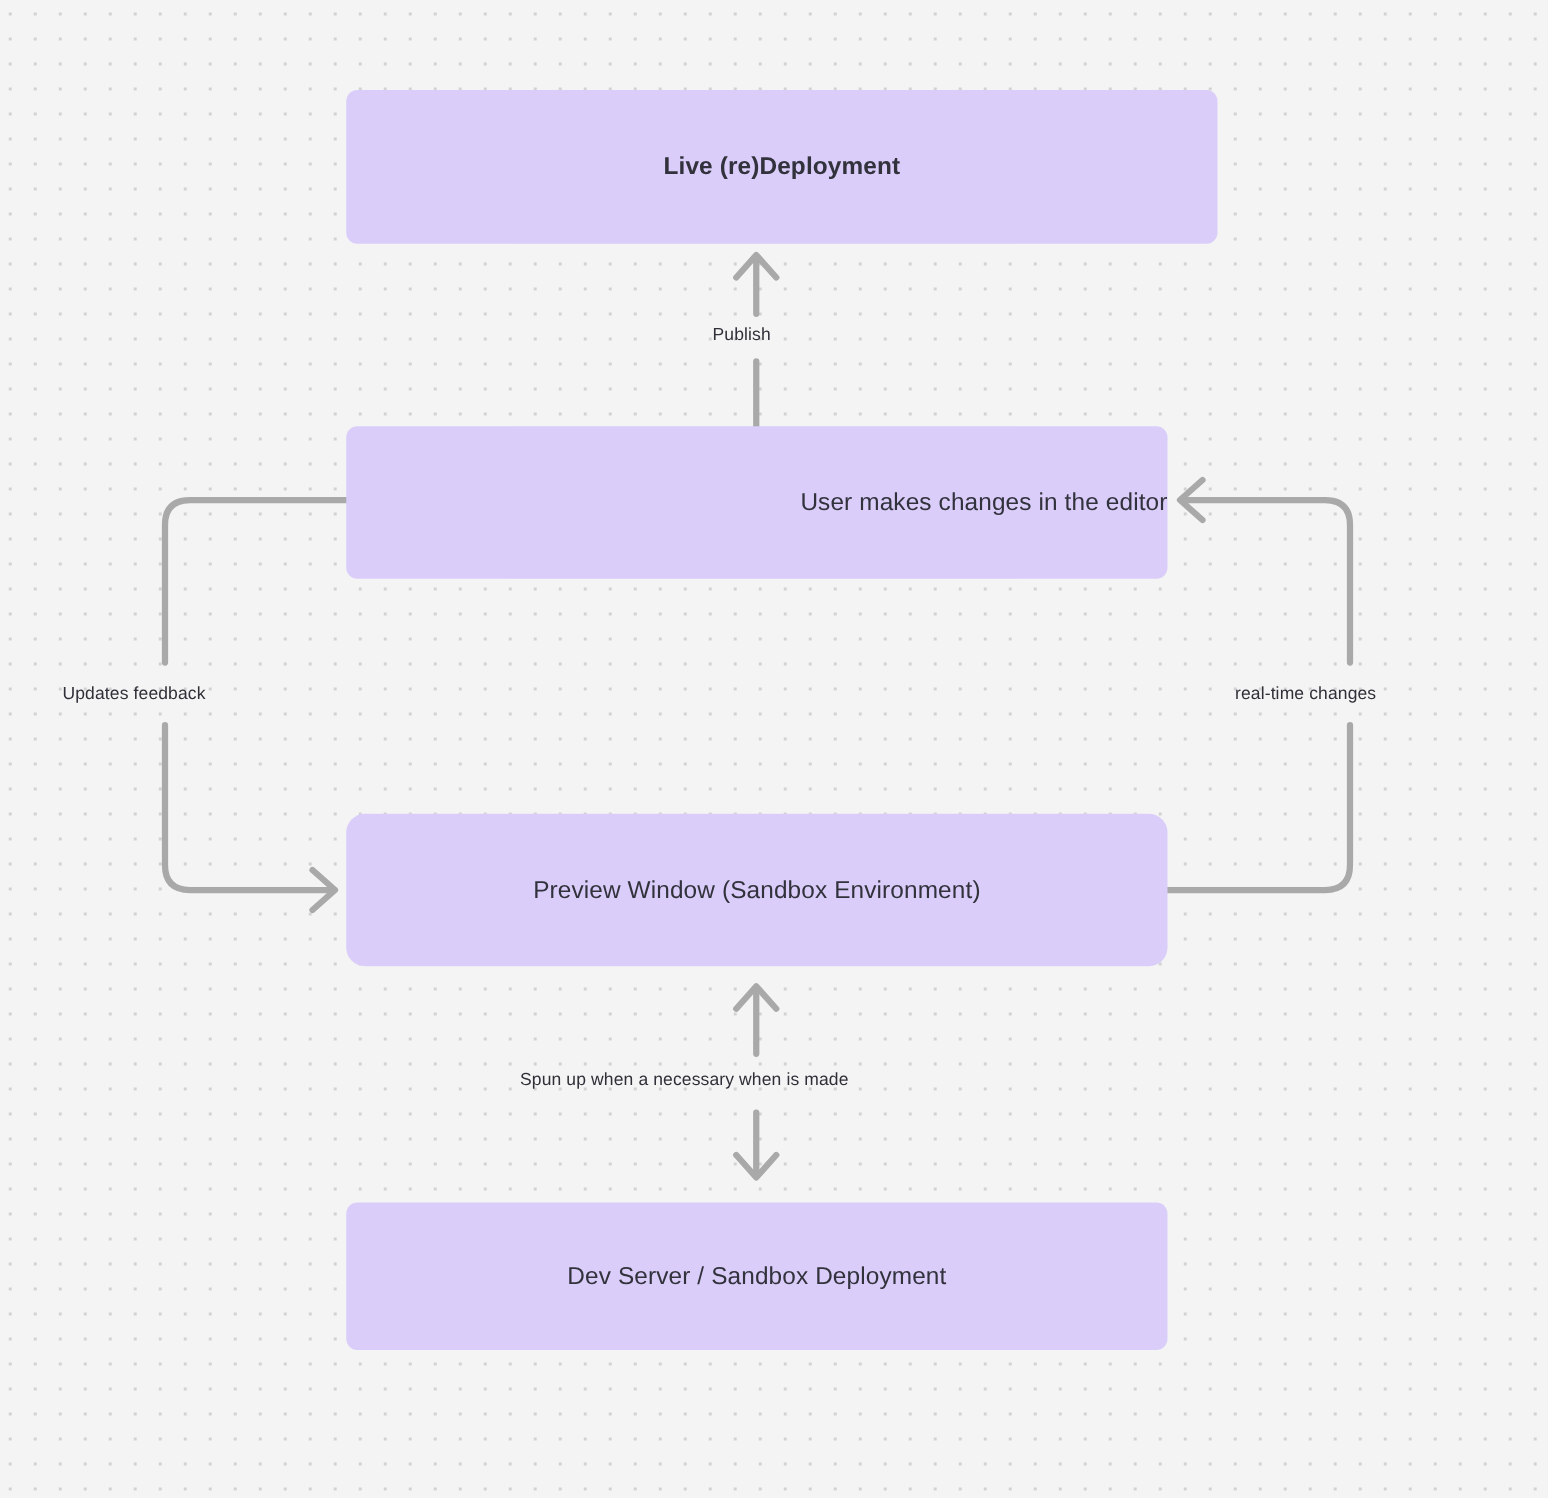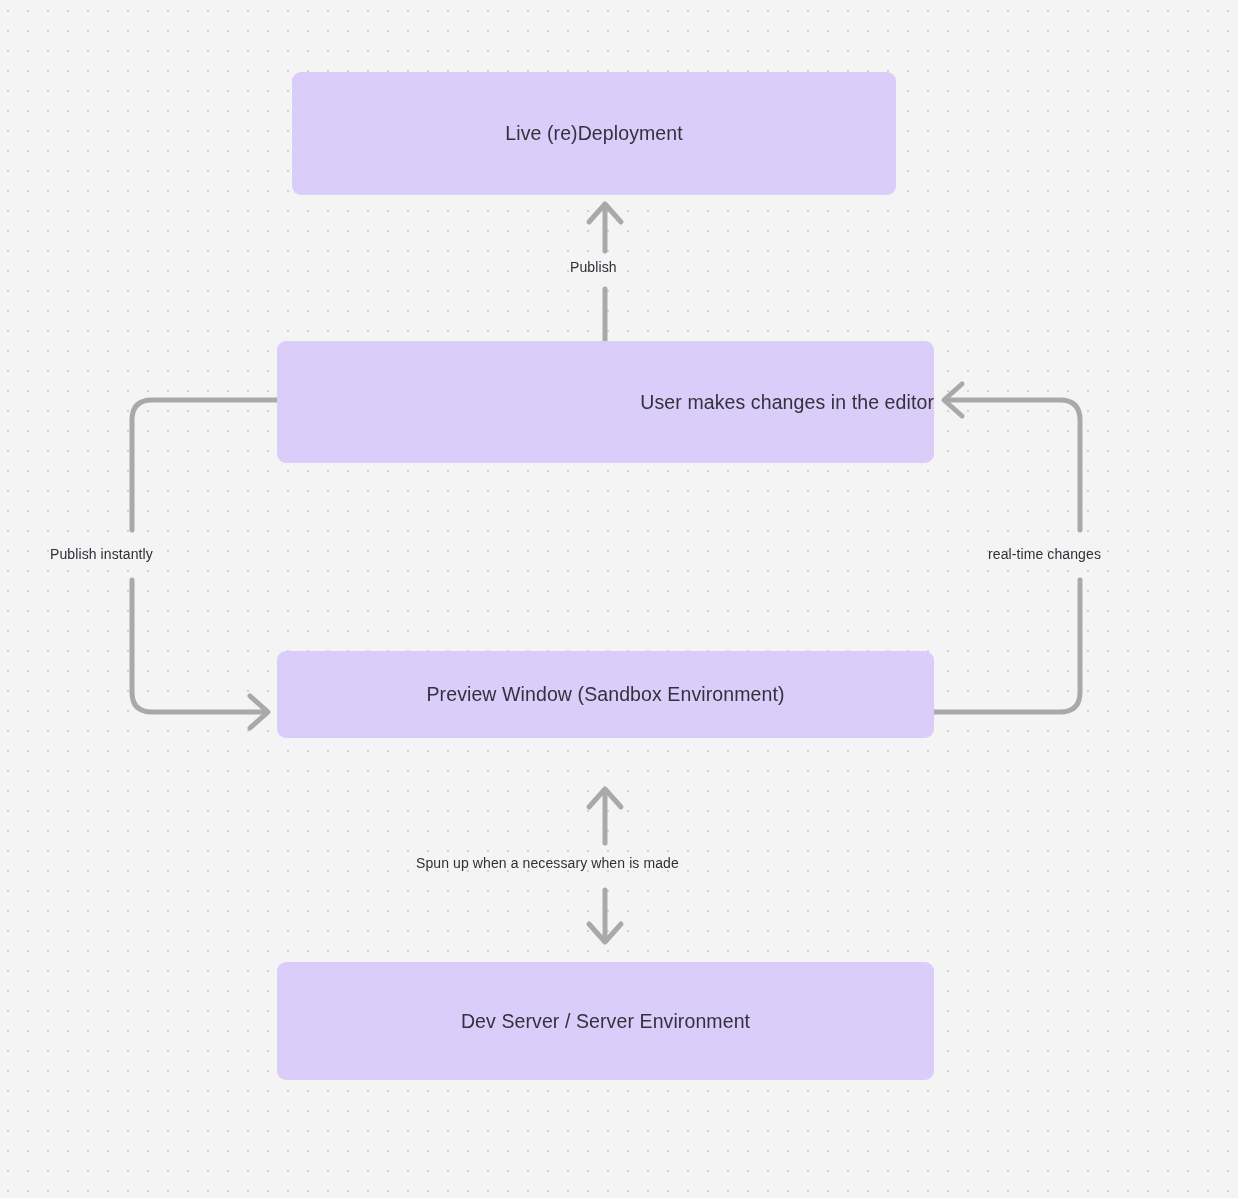--- a/index.html
+++ b/index.html
@@ -90,37 +90,37 @@
 
     <g>
       <line x1="605" y1="843" x2="605" y2="791"></line>
       <polyline points="589,807 605,789 621,807"></polyline>
       <line x1="605" y1="890" x2="605" y2="940"></line>
       <polyline points="589,924 605,942 621,924"></polyline>
     </g>
 
   </svg>
 
-  <div class="node" style="left:292px; top:72px; width:604px; height:123px;">
+  <div class="node" style="left:277px; top:72px; width:697px; height:123px;font-weight:bold;">
     <span class="node-label">Live (re)Deployment</span>
   </div>
 
   <div class="node" style="left:277px; top:341px; width:657px; height:122px;justify-content:flex-end;">
     <span class="node-label">User makes changes in the editor</span>
   </div>
 
-  <div class="node" style="left:277px; top:651px; width:657px; height:87px;">
+  <div class="node" style="left:277px; top:651px; width:657px; height:122px;border-radius:15px;">
     <span class="node-label">Preview Window (Sandbox Environment)</span>
   </div>
 
   <div class="node" style="left:277px; top:962px; width:657px; height:118px;">
-    <span class="node-label">Dev Server / Server Environment</span>
+    <span class="node-label">Dev Server / Sandbox Deployment</span>
   </div>
 
   <div class="edge-label" style="left:570px; top:259px;">Publish</div>
 
-  <div class="edge-label" style="left:50px; top:546px;">Publish instantly</div>
+  <div class="edge-label" style="left:50px; top:546px;">Updates feedback</div>
 
   <div class="edge-label" style="left:988px; top:546px;">real-time changes</div>
 
   <div class="edge-label" style="left:416px; top:855px;">Spun up when a necessary when is made</div>
 
 </div>
 
 </body></html>

